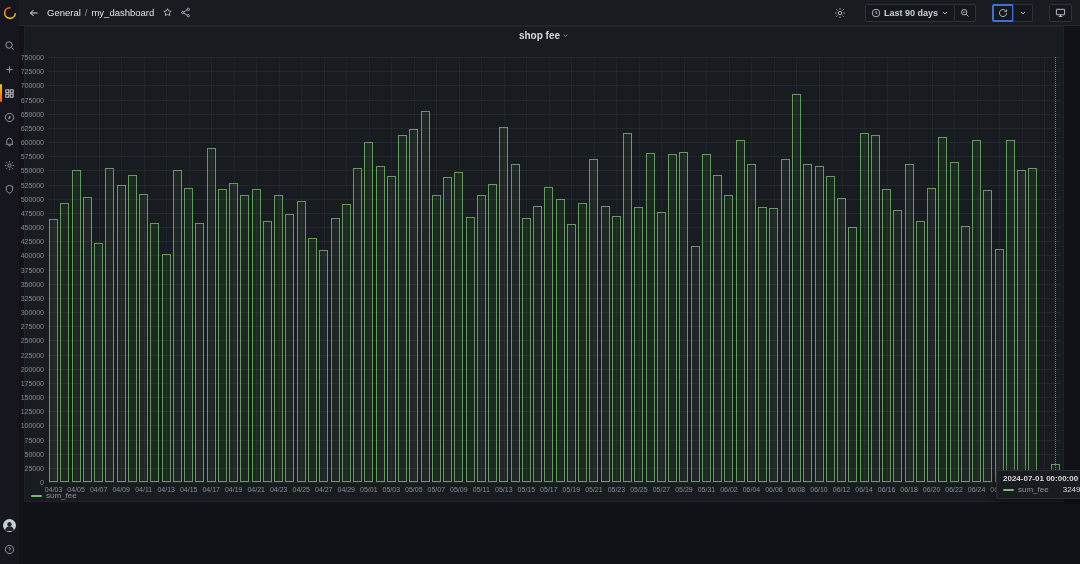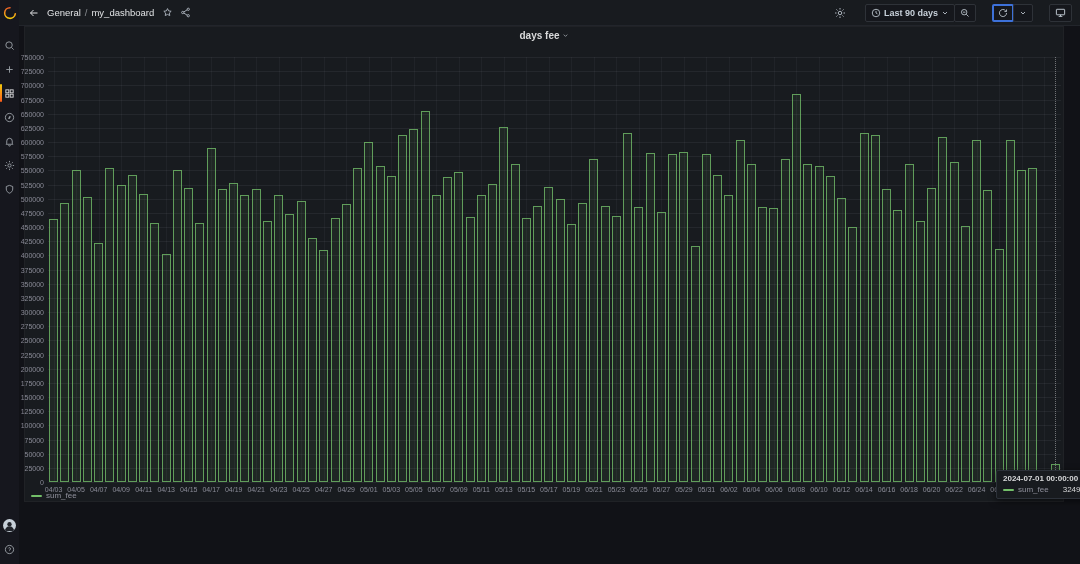--- a/index.html
+++ b/index.html
@@ -230,21 +230,21 @@
           <rect x="3" y="5" width="18" height="12" rx="1"></rect>
           <line x1="12" y1="17" x2="12" y2="20"></line>
           <line x1="8" y1="20.5" x2="16" y2="20.5"></line>
         </svg>
     </button>
   </div>
 </div>
 
 <div class="panel">
   <div class="panel-header">
-    <span>days fee</span>
+    <span>shop fee</span>
     <svg width="7" height="7" viewBox="0 0 24 24" fill="none" stroke="#9aa0a6" stroke-width="3">
         <path d="M6 9l6 6 6-6"></path>
       </svg>
   </div>
 
   <div class="chart">
     <div class="ylabels">
         <span class="ylabel" style="top: 425px;">0</span>
         <span class="ylabel" style="top: 410.833px;">25000</span>
         <span class="ylabel" style="top: 396.667px;">50000</span>

